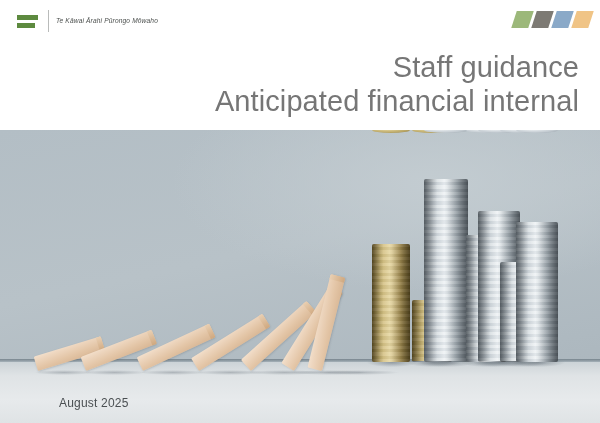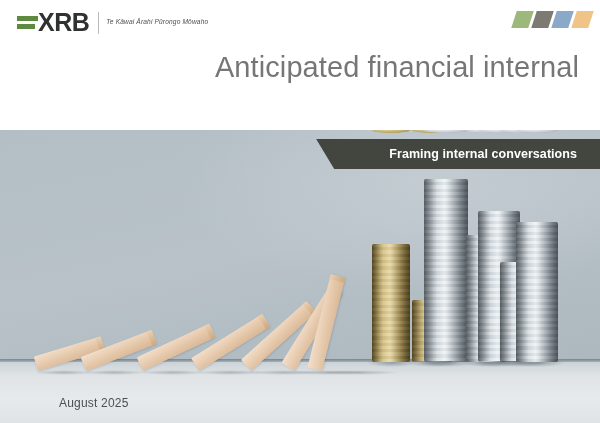--- a/index.html
+++ b/index.html
@@ -133,36 +133,36 @@
 <div class="page">
 
   <div class="header">
 
     <div class="logo">
       <div class="logo-mark">
         <span class="e-bars">
           <span class="e-bar top" style="background: rgb(93, 138, 63);"></span>
           <span class="e-bar bottom" style="background: rgb(93, 138, 63);"></span>
         </span>
-        <span class="logo-xrb" style="color: rgb(47, 50, 48);">XRB</span>
       </div>
       <span class="logo-divider"></span>
       <div class="logo-text">
         <span class="logo-maori">Te Kāwai Ārahi Pūrongo Mōwaho</span>
       </div>
     </div>
 
     <div class="colorbars">
       <span class="cbar" style="background: rgb(156, 184, 122);"></span>
       <span class="cbar" style="background: rgb(125, 122, 116);"></span>
       <span class="cbar" style="background: rgb(138, 169, 200);"></span>
       <span class="cbar" style="background: rgb(240, 196, 134);"></span>
     </div>
 
     <div class="titles">
+      <div class="title-line">Staff guidance</div>
       <div class="title-line">Anticipated financial internal</div>
     </div>
 
   </div>
 
   <div class="photo">
     <div class="photo-bg"></div>
     <div class="floor-edge"></div>
     <div class="floor"></div>
     <div class="coins">
@@ -481,19 +481,16 @@
         <div class="domino" style="left: 199px; bottom: 52px; width: 84px; height: 15px; transform: rotate(-32deg); z-index: 13;"></div>
         <div class="dshadow" style="left: 247px; bottom: 48px; width: 74.8px;"></div>
         <div class="domino" style="left: 251px; bottom: 52px; width: 88px; height: 15px; transform: rotate(-42deg); z-index: 14;"></div>
         <div class="dshadow" style="left: 290px; bottom: 48px; width: 78.2px;"></div>
         <div class="domino" style="left: 294px; bottom: 52px; width: 92px; height: 15px; transform: rotate(-58deg); z-index: 15;"></div>
         <div class="dshadow" style="left: 318px; bottom: 48px; width: 81.6px;"></div>
         <div class="domino" style="left: 322px; bottom: 52px; width: 96px; height: 15px; transform: rotate(-76deg); z-index: 16;"></div>
       </div>
   </div>
 
-  <div class="banner" style="background: rgb(67, 69, 63);">
-    <span class="banner-text" style="color: rgb(255, 255, 255);">Framing internal conversations</span>
-  </div>
 
   <div class="date">August 2025</div>
 
 </div>
 
 </body></html>

